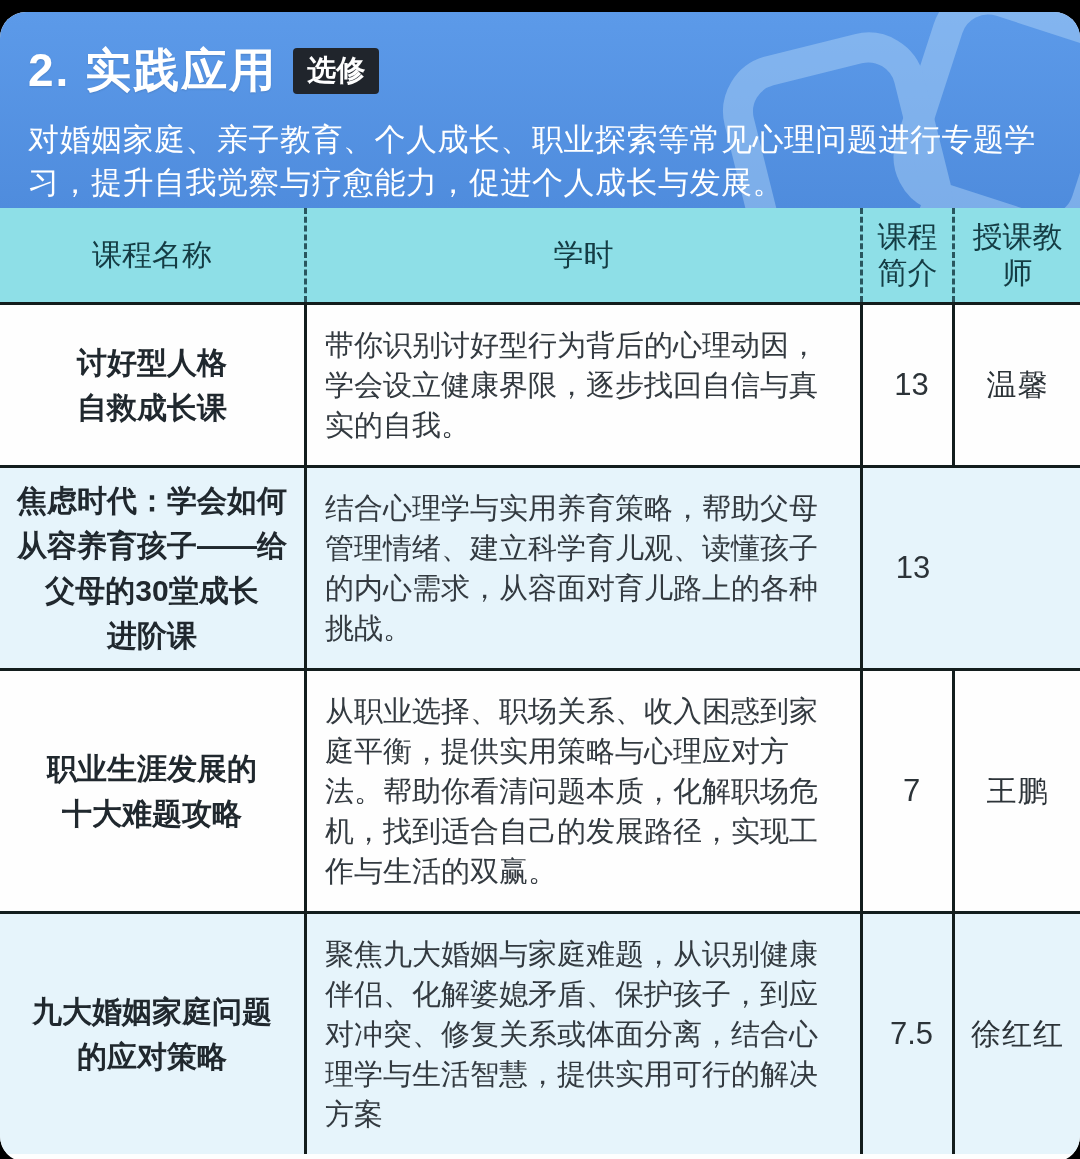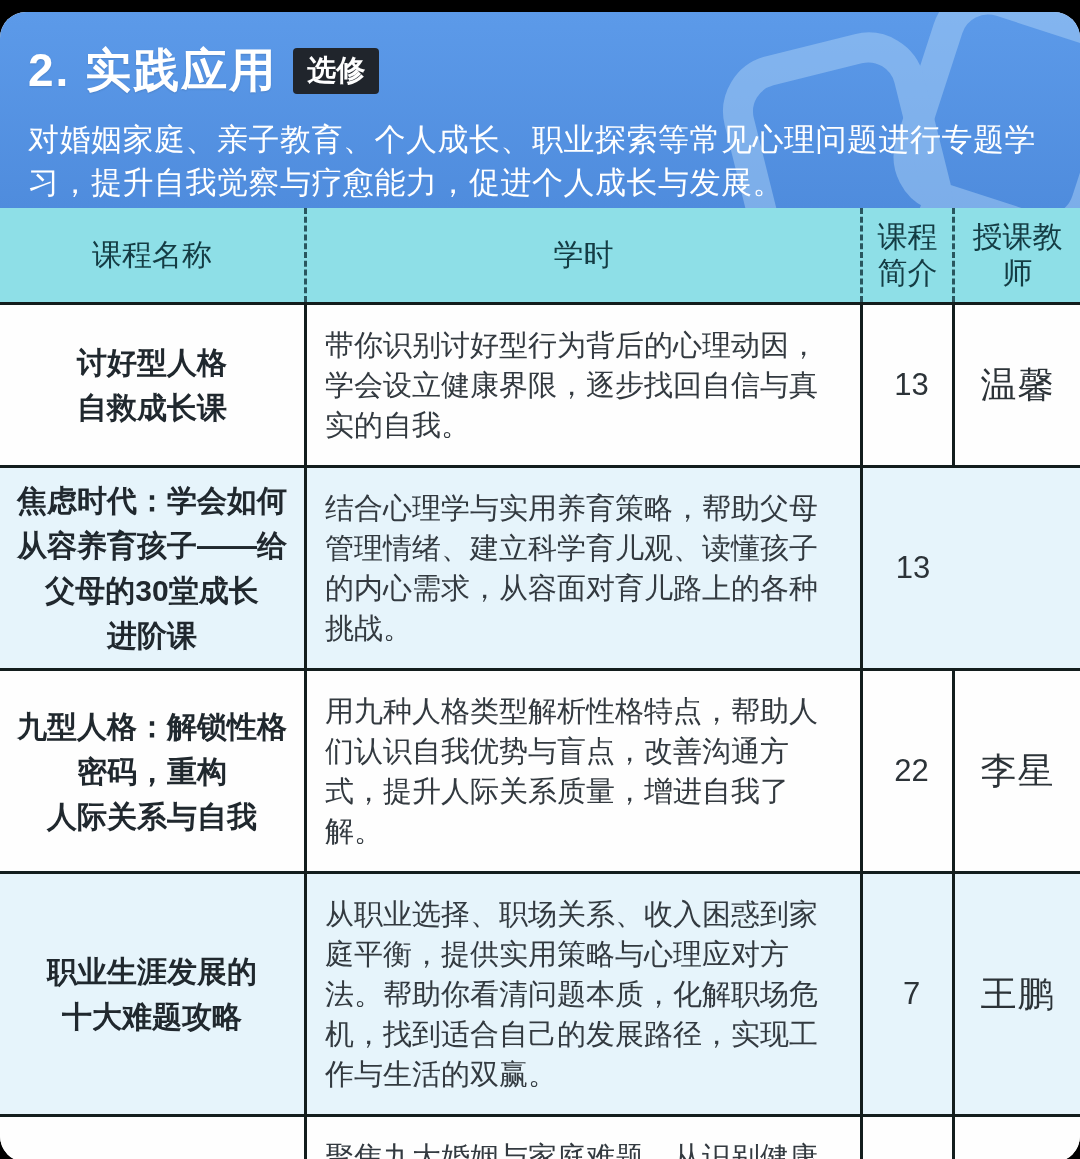--- a/index.html
+++ b/index.html
@@ -55,21 +55,21 @@
   .tbody .trow:nth-child(5){min-height:173px;}
   .name-cell{
     font-weight:700;font-size:30px;line-height:45px;color:#20282e;
     text-align:center;white-space:pre-line;padding:10px 8px;
   }
   .intro-cell{
     justify-content:flex-start;text-align:left;
     font-size:29px;line-height:40px;color:#333a40;padding:20px 18px;
   }
   .hours-cell{font-size:31px;color:#2c3338;padding-left:8px;}
-  .teacher-cell{font-size:36px;color:#2c3338;letter-spacing:1px;}
+  .teacher-cell{font-size:30px;color:#2c3338;letter-spacing:1px;}
 </style>
 </head>
 <body>
 
 <div class="card">
 
   <div class="hero">
     <svg class="book-mark" width="430" height="280" viewBox="0 0 430 280" fill="none">
       <rect x="215" y="10" width="185" height="205" rx="42" transform="rotate(18 307 112)" stroke="#a9cff5" stroke-width="30" fill="none"></rect>
       <rect x="40" y="55" width="175" height="195" rx="42" transform="rotate(-14 127 152)" stroke="#a9cff5" stroke-width="30" fill="none"></rect>
@@ -103,28 +103,20 @@
 
       <div class="trow">
         <div class="cell name-cell">焦虑时代：学会如何
 从容养育孩子——给
 父母的30堂成长
 进阶课</div>
         <div class="cell intro-cell">结合心理学与实用养育策略，帮助父母管理情绪、建立科学育儿观、读懂孩子的内心需求，从容面对育儿路上的各种挑战。</div>
         <div class="cell hours-cell">13</div>
       </div>
 
-      <div class="trow">
-        <div class="cell name-cell">九型人格：解锁性格
-密码，重构
-人际关系与自我</div>
-        <div class="cell intro-cell">用九种人格类型解析性格特点，帮助人们认识自我优势与盲点，改善沟通方式，提升人际关系质量，增进自我了解。</div>
-        <div class="cell hours-cell">22</div>
-        <div class="cell teacher-cell">李星</div>
-      </div>
 
       <div class="trow">
         <div class="cell name-cell">职业生涯发展的
 十大难题攻略</div>
         <div class="cell intro-cell">从职业选择、职场关系、收入困惑到家庭平衡，提供实用策略与心理应对方法。帮助你看清问题本质，化解职场危机，找到适合自己的发展路径，实现工作与生活的双赢。</div>
         <div class="cell hours-cell">7</div>
         <div class="cell teacher-cell">王鹏</div>
       </div>
 
       <div class="trow">

